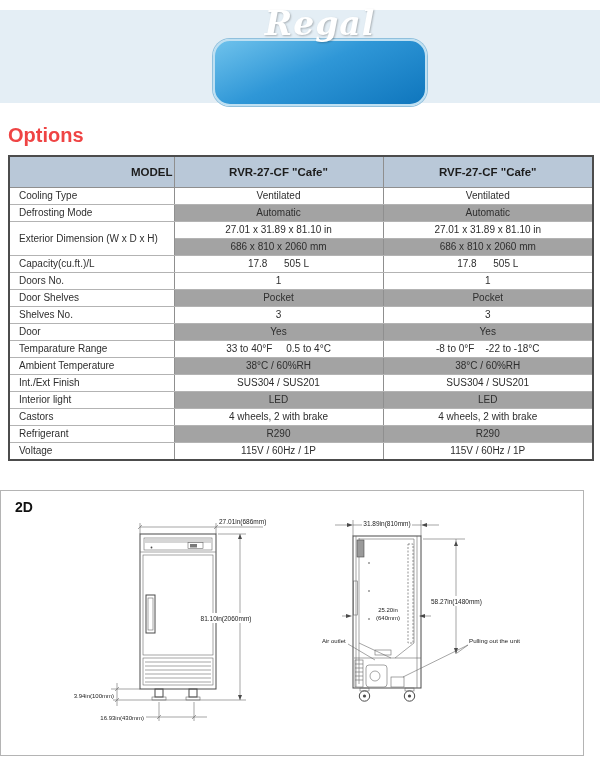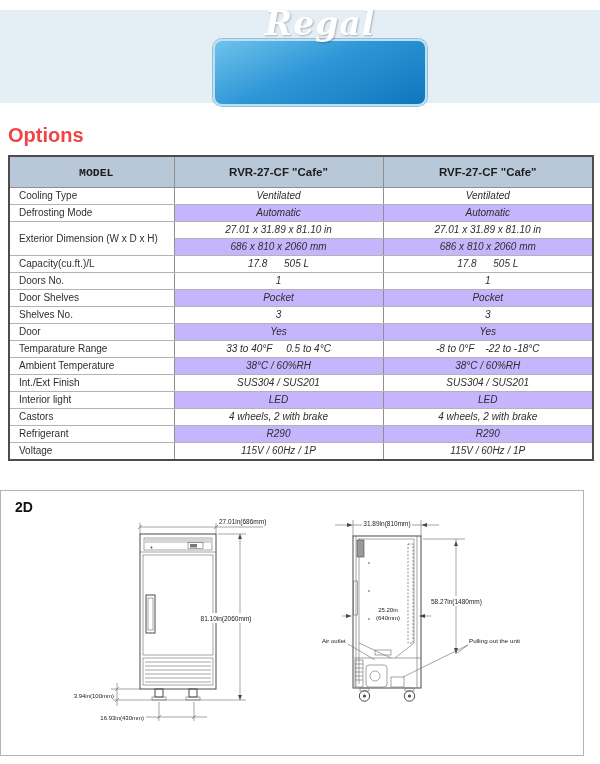--- a/index.html
+++ b/index.html
@@ -5,51 +5,51 @@
   html,body{margin:0;padding:0;}
   body{
     width:600px;height:764px;position:relative;background:#ffffff;
     font-family:"Liberation Sans",sans-serif;color:#222;overflow:hidden;
   }
   
   .band{position:absolute;left:0;top:10px;width:600px;height:93px;background:#e4eef5;}
   .logo{
     position:absolute;left:213px;top:29px;width:214px;height:67px;box-sizing:border-box;
     background:linear-gradient(155deg,#6fc2ec 0%,#2f97d7 45%,#0f76bd 100%);
-    border:2px solid #bfe0f2;border-radius:9px;box-shadow:0 0 0 1px #8fc0dd;
+    border:2px solid #bfe0f2;border-radius:17px;box-shadow:0 0 0 1px #8fc0dd;
     display:flex;flex-direction:column;justify-content:center;gap:36px;
   }
   .logo-name{
     font-family:"DejaVu Serif",serif;font-style:italic;font-weight:bold;
     color:#fff;font-size:33px;line-height:36px;text-align:center;letter-spacing:1px;
     text-shadow:1px 1px 2px rgba(0,0,0,0.25);margin-top:-2px;
   }
   .logo-rule{height:2px;background:#ffffff;margin:1px 14px 2px 14px;opacity:.9;}
   .logo-sub{color:#fff;font-size:9px;letter-spacing:6.5px;text-align:center;}
   
   .options-heading{position:absolute;left:8px;top:124px;margin:0;font-size:20px;font-weight:bold;color:#ef4444;}
   
   table.spec{
     position:absolute;left:8px;top:155px;width:584px;table-layout:fixed;
     border-collapse:collapse;border:2px solid #4c4c4c;
   }
   table.spec th{
     background:#b9c8d8;height:28px;font-size:11.5px;color:#1c1c1c;
     border:1px solid #8f8f8f;font-weight:bold;
   }
-  table.spec th.model{text-align:center;padding-left:10px;font-family:Liberation Mono, monospace;}
+  table.spec th.model{text-align:right;padding-left:10px;}
   table.spec td{
     height:16px;font-size:10px;color:#2e2e2e;background:#fff;
     border-left:1px solid #8f8f8f;border-right:1px solid #8f8f8f;
     border-top:1px solid #b3b3b3;border-bottom:1px solid #b3b3b3;
     padding:0;line-height:16px;white-space:nowrap;overflow:hidden;
   }
   table.spec td.lbl{text-align:left;padding-left:9px;}
-  table.spec td.val{text-align:center;font-style:italic;}
-  table.spec tr.sh td.val{background:#c4b5fd;}
+  table.spec td.val{text-align:center;}
+  table.spec tr.sh td.val{background:#a3a3a3;}
   
   .dbox{
     position:absolute;left:0;top:490px;width:582px;height:264px;
     border:1px solid #b4b4b4;box-sizing:content-box;background:#fff;
   }
   .dbox-title{position:absolute;left:14px;top:8px;font-size:14px;font-weight:bold;color:#111;}
   .dbox svg{position:absolute;left:0;top:0;}
   .dln{stroke:#4a4a4a;stroke-width:1;fill:none;}
   .dln-thin{stroke:#6a6a6a;stroke-width:0.6;fill:none;}
   .dtxt{font-family:"Liberation Sans",sans-serif;font-size:6.5px;fill:#222;}

